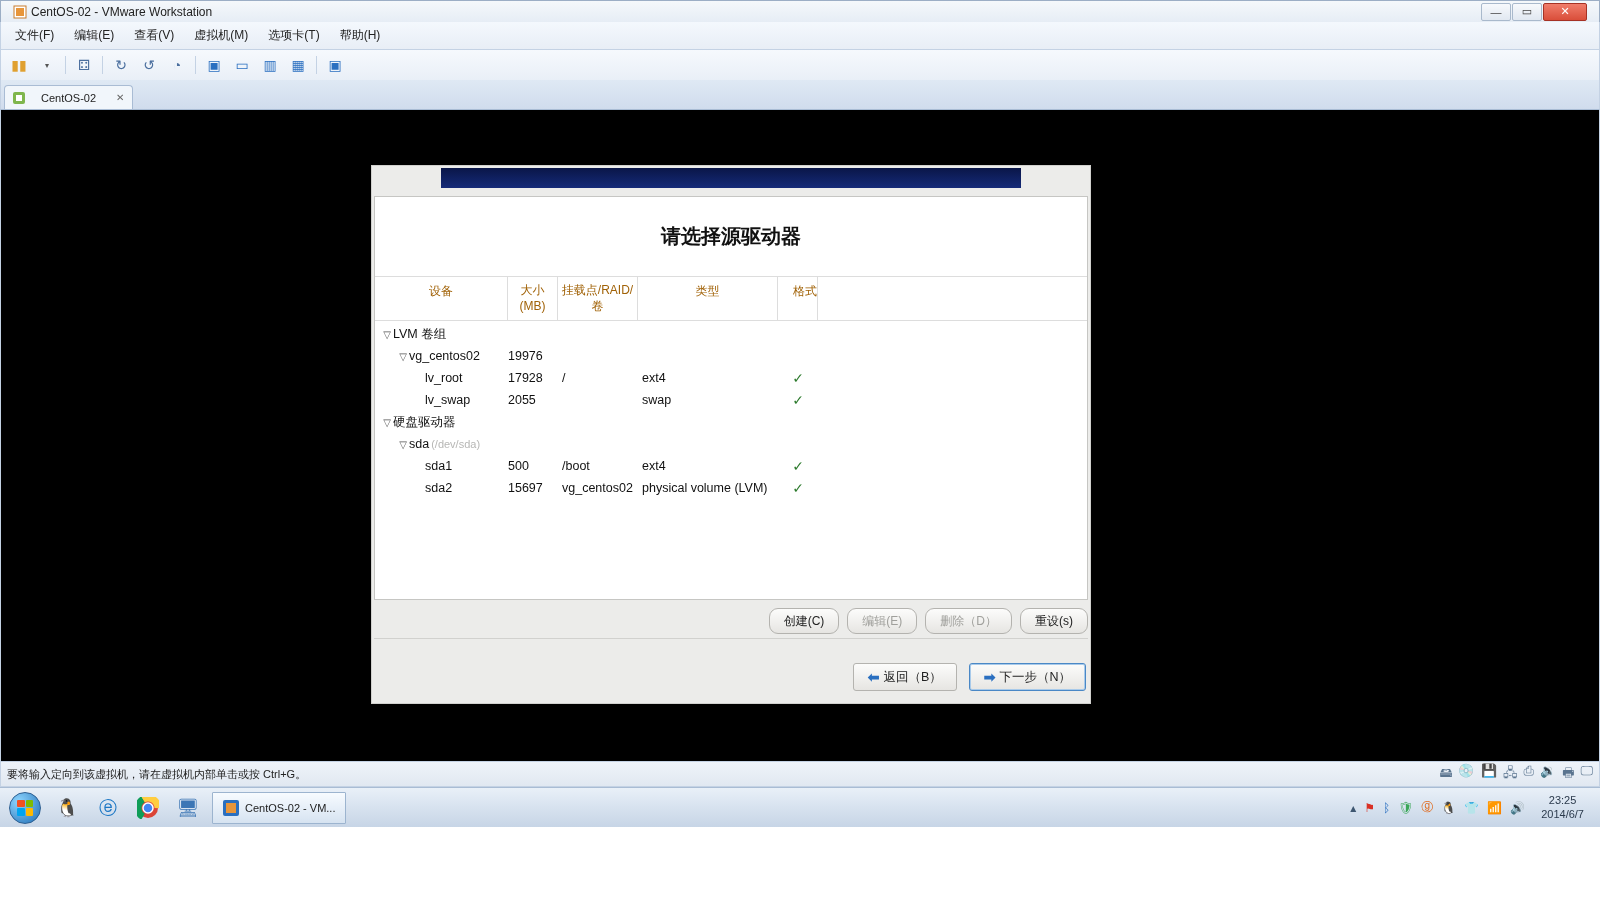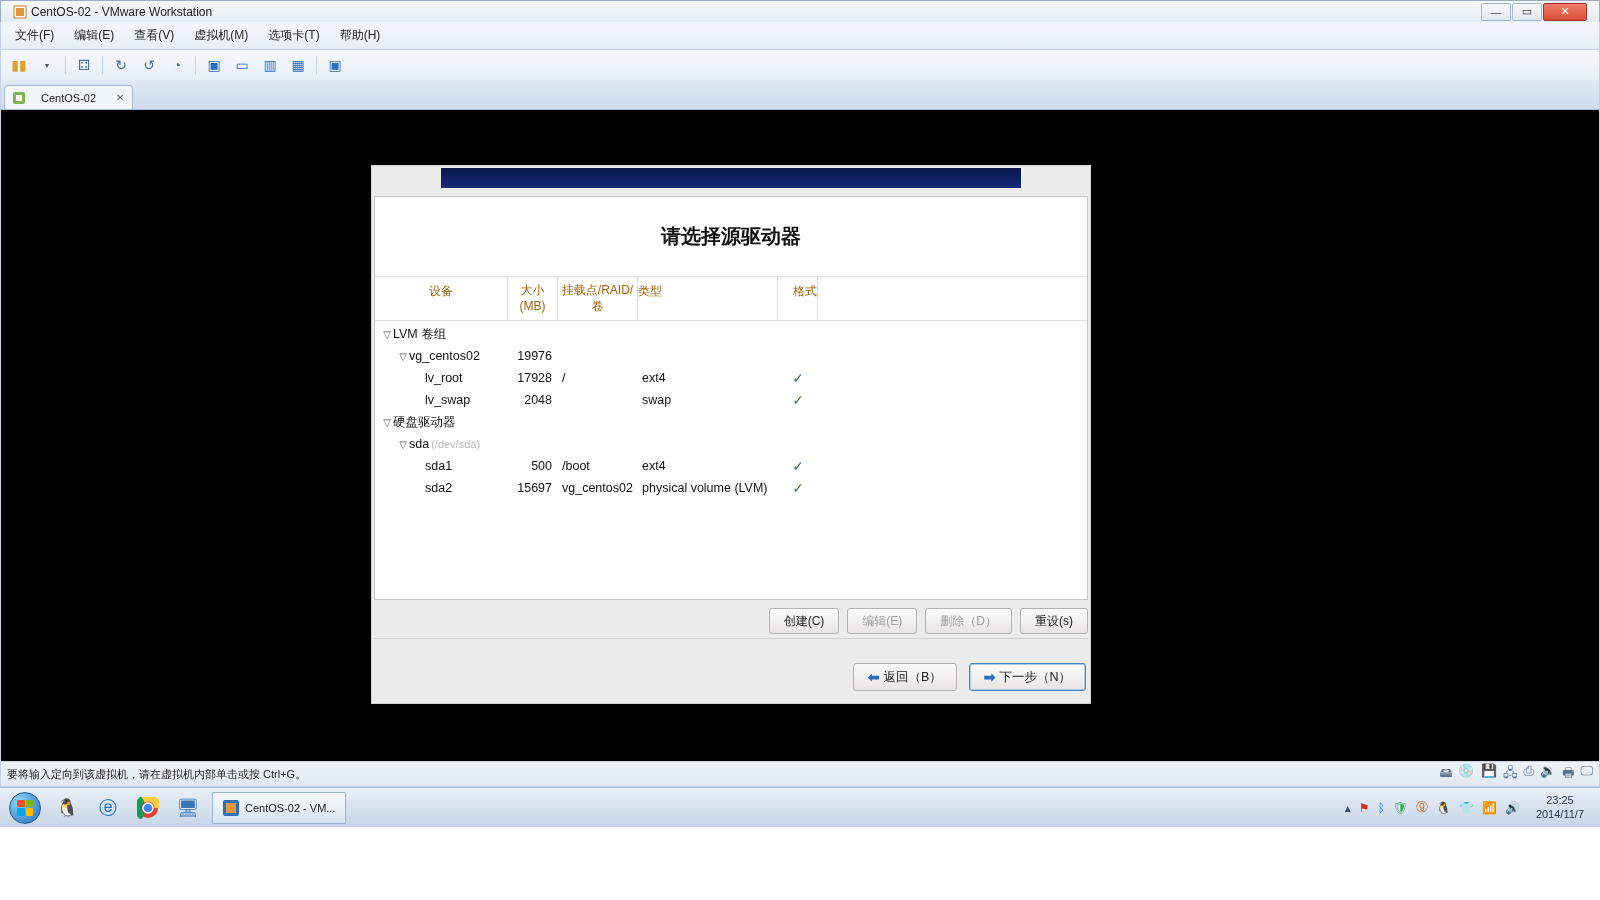--- a/index.html
+++ b/index.html
@@ -39,36 +39,36 @@
 
 .installer { position:absolute; left:370px; top:55px; width:720px; background:#ececea; border:1px solid #d1d1ce; }
 .banner { height: 30px; background:#ececea; display:flex; justify-content:center; padding-top:2px; }
 .banner .strip { width:580px; height:20px; background: linear-gradient(#0a1648,#152a78); }
 .panel { background:#fff; border:1px solid #c6c6c3; margin:0 2px; }
 .panel-title { text-align:center; font-size:20px; font-weight:bold; color:#111; padding:26px 12px 26px; }
 .hdr-row { display:flex; border-top:1px solid #ddd; border-bottom:1px solid #ddd; font-size:12px; color:#a16207; background:#fff; }
 .col-device { width:133px; text-align:center; padding:6px 0; border-right:1px solid #ddd; }
 .col-size { width:50px; text-align:center; padding:6px 0; border-right:1px solid #ddd; line-height:1.3; }
 .col-mount { width:80px; text-align:center; padding:6px 0; border-right:1px solid #ddd; line-height:1.3; }
-.col-type { width:140px; padding:6px 0; border-right:1px solid #ddd; }
+.col-type { width:140px; text-align:center; padding:6px 0; border-right:1px solid #ddd; }
 .col-fmt { width:40px; text-align:right; padding:6px 0; border-right:1px solid #ddd; }
 .tree { font-size:12.5px; color:#111; padding:2px 0 100px 0; }
 .row { display:flex; align-items:center; height:22px; }
 .expander { width:12px; text-align:center; color:#555; font-size:10px; }
 .c-dev { width:133px; padding-left:6px; display:flex; align-items:center; }
-.c-size { width:50px; text-align:right; padding-right:6px; }
+.c-size { width:50px; text-align:left; padding-right:6px; }
 .c-mount { width:80px; padding-left:4px; }
 .c-type { width:140px; padding-left:4px; }
 .c-fmt { width:40px; text-align:center; color:#2c7a2c; font-size:14px; }
 .dim { color:#b7b7b5; font-size:11px; margin-left:2px; }
 .ind1 .c-dev { padding-left:6px; }
 .ind2 .c-dev { padding-left:22px; }
 .ind3 .c-dev { padding-left:50px; }
 .btnrow { display:flex; justify-content:flex-end; gap:8px; margin:8px 2px 2px; padding-bottom:2px; }
-.ibtn { background: linear-gradient(#fcfcfb,#e6e5e2); border:1px solid #b4b3af; border-radius:3px; font-size:12px; color:#222; height:26px; padding:0 14px; }
+.ibtn { background: linear-gradient(#fcfcfb,#e6e5e2); border:1px solid #b4b3af; border-radius:9px; font-size:12px; color:#222; height:26px; padding:0 14px; }
 .ibtn:disabled { color:#a0a09c; }
 .navrow { display:flex; justify-content:flex-end; gap:12px; padding:24px 4px 12px; }
 .nbtn { background: linear-gradient(#fcfcfb,#e6e5e2); border:1px solid #b4b3af; border-radius:3px; font-size:12.5px; color:#222; height:28px; padding:0 14px; display:flex; align-items:center; gap:4px; }
 .nbtn.primary { border:1px solid #4a88c6; box-shadow: 0 0 0 1px #a8caea inset; }
 .arrow { font-size:14px; color:#2a6fc0; font-weight:bold; }
 
 body { background:#fff; }
 .wrapper { width:1600px; height:900px; display:flex; flex-direction:column; background:#fff; position:relative; }
 </style>
 </head>
@@ -162,21 +162,21 @@
           </div>
           <div class="row ind3">
             <div class="c-dev">lv_root</div>
             <div class="c-size">17928</div>
             <div class="c-mount">/</div>
             <div class="c-type">ext4</div>
             <div class="c-fmt">✓</div>
           </div>
           <div class="row ind3">
             <div class="c-dev">lv_swap</div>
-            <div class="c-size">2048</div>
+            <div class="c-size">2055</div>
             <div class="c-mount"></div>
             <div class="c-type">swap</div>
             <div class="c-fmt">✓</div>
           </div>
           <div class="row ind1">
             <div class="c-dev">
                 <span class="expander">▽</span>
                 <span>硬盘驱动器</span>
               </div>
           </div>
@@ -273,18 +273,18 @@
       <span style="color:#d93025;">⚑</span>
       <span style="color:#2a6fc0;">ᛒ</span>
       <span style="color:#3aa757;">🛡</span>
       <span style="color:#e06a1e;">ⓖ</span>
       <span>🐧</span>
       <span>👕</span>
       <span>📶</span>
       <span>🔊</span>
       <div class="clockarea">
         <div>23:25</div>
-        <div>2014/11/7</div>
+        <div>2014/6/7</div>
       </div>
     </div>
   </div>
 
 </div>
 
 </body></html>

